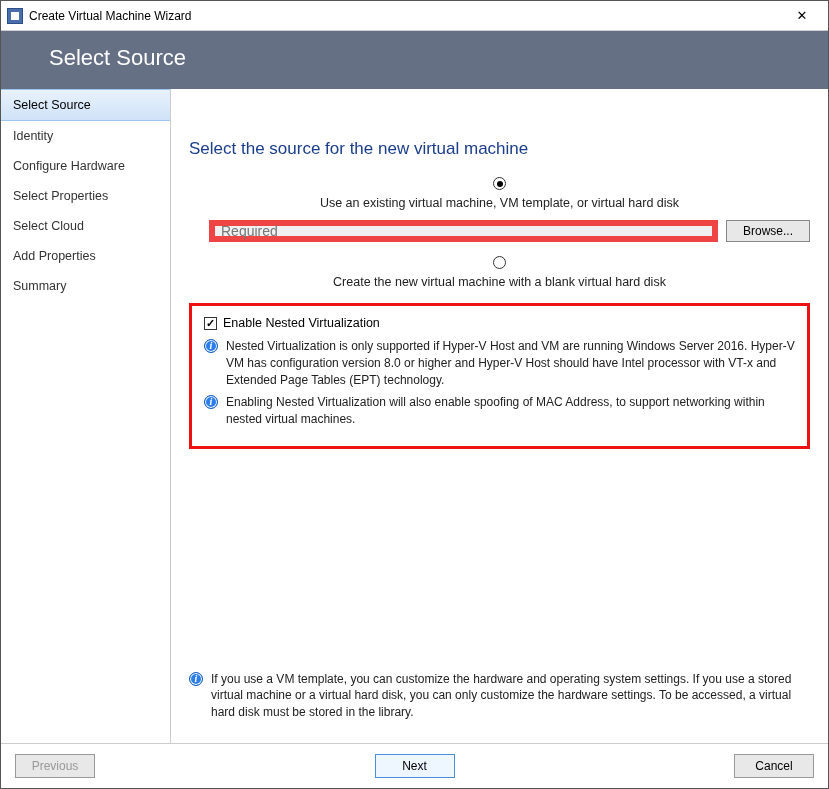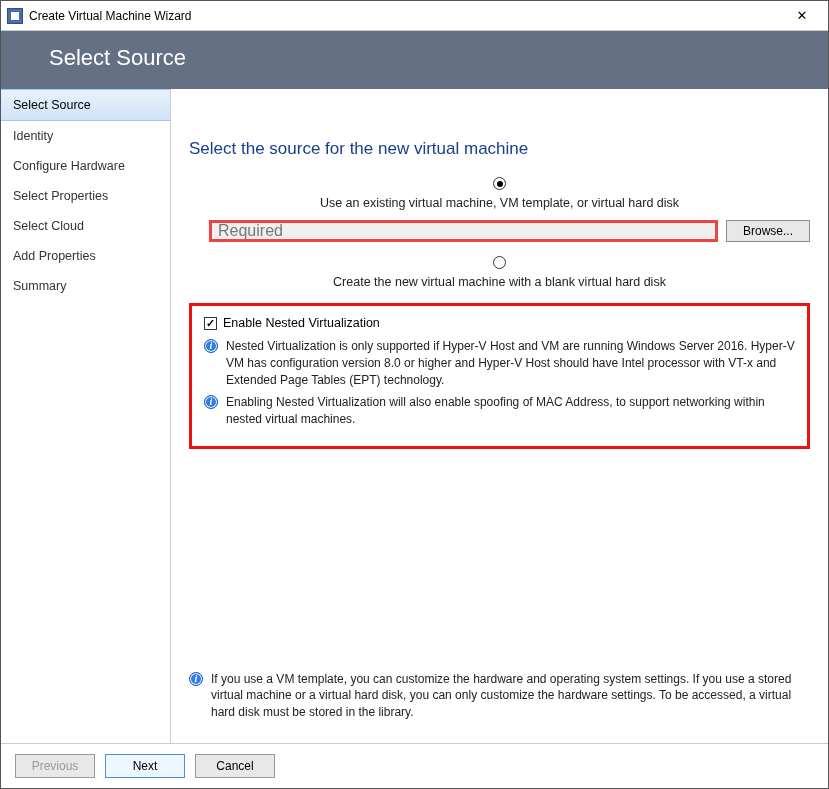--- a/index.html
+++ b/index.html
@@ -71,22 +71,22 @@
   .radio {
     width:13px; height:13px; border:1px solid #333; border-radius:50%;
     display:inline-flex; align-items:center; justify-content:center;
     background:#fff;
   }
   .radio.checked::after {
     content:""; width:6px; height:6px; border-radius:50%; background:#000;
   }
   .path-row { display:flex; gap:8px; margin: 2px 0 14px 20px; }
   .path-input {
-    flex:1; height:22px; border:3px solid #ef4444;
-    background:#f0f0f0; padding:0 6px; font-size:16px; color:#777;
+    flex:1; height:22px; border:6px solid #ef4444;
+    background:#f0f0f0; padding:0 6px; font-size:14px; color:#777;
     display:flex; align-items:center;
   }
   .browse-btn {
     height:22px; width:84px; font-size:12px;
     border:1px solid #888; background:#e8e8e8; cursor:pointer;
   }
   .highlight-box {
     border:3px solid #e11;
     padding:10px 12px 18px 12px;
     margin-top:6px;
@@ -114,21 +114,21 @@
     box-shadow: 0 0 0 1px #fff inset, 0 0 0 2px rgba(255,255,255,0);
   }
   .spacer { flex:1; }
   .footer-note {
     display:flex; gap:8px; font-size:12px; color:#222;
     padding:4px 0 12px 0; line-height:1.4; border-top: none;
   }
   .button-bar {
     border-top:1px solid #ccc;
     padding:10px 14px;
-    display:flex; justify-content:flex-start; gap:10px;
+    display:flex; justify-content:space-between; gap:10px;
     background:#fff;
   }
   .button-bar button {
     width:80px; height:24px; font-size:12px;
     border:1px solid #999; background:#e8e8e8; cursor:pointer;
   }
   .button-bar button.primary {
     border:1px solid #4a90d9; background:#eef6ff;
   }
   .button-bar button:disabled {

